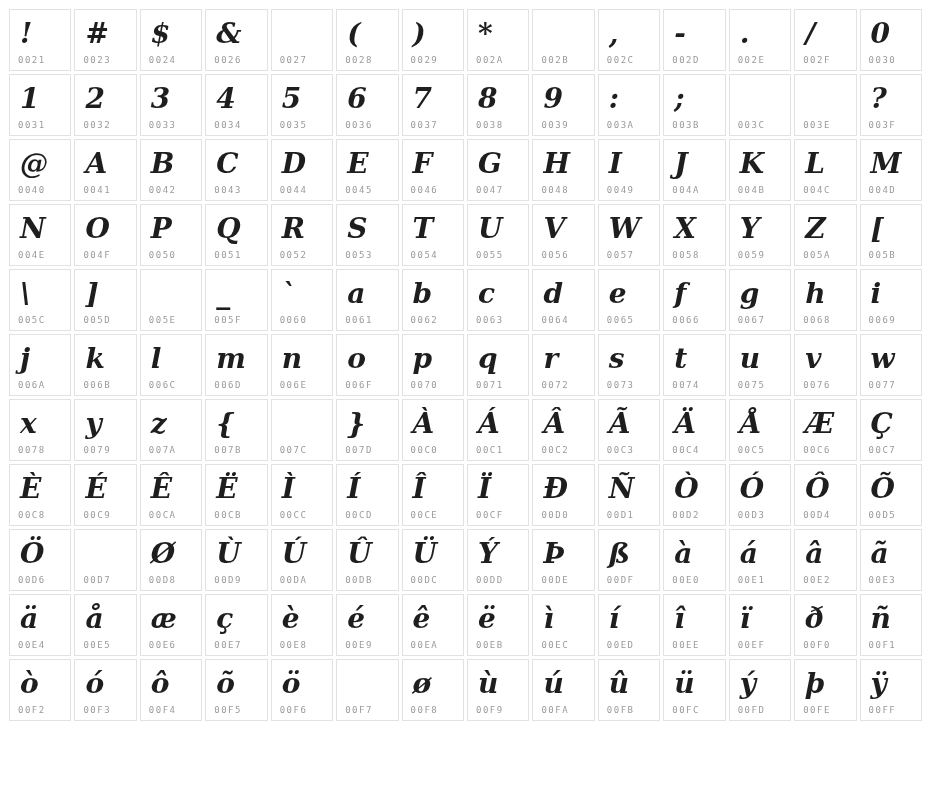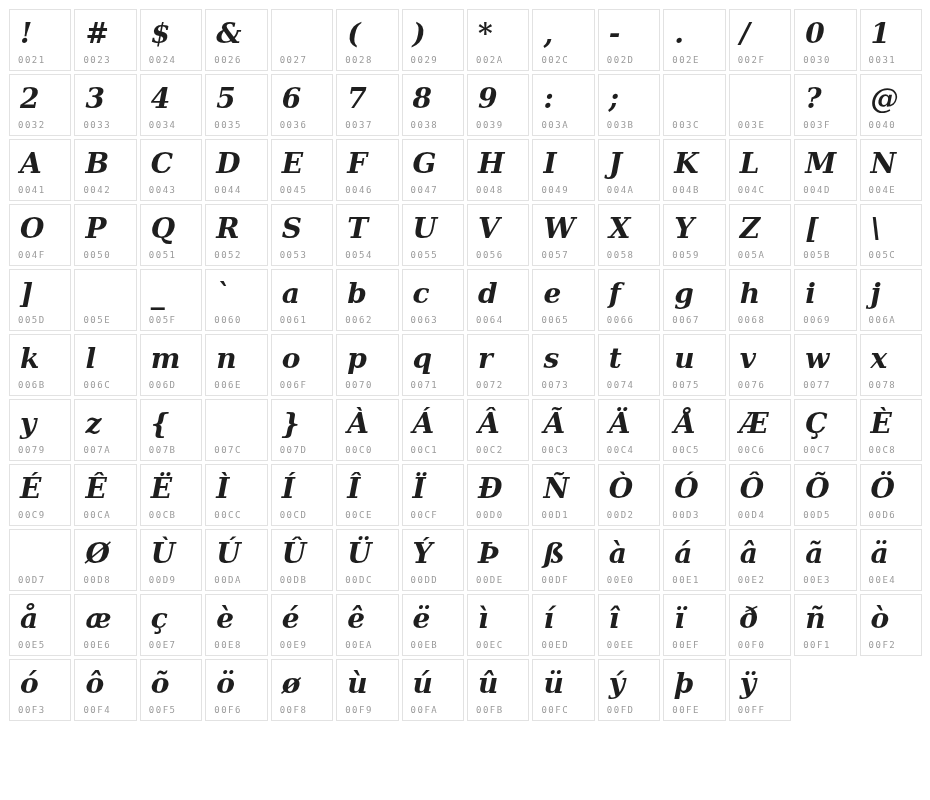--- a/index.html
+++ b/index.html
@@ -82,20 +82,24 @@
     </div>
     <div class="cell">
       <span class="glyph">)</span>
       <span class="code">0029</span>
     </div>
     <div class="cell">
       <span class="glyph">*</span>
       <span class="code">002A</span>
     </div>
     <div class="cell">
+      <span class="glyph"></span>
+      <span class="code">002B</span>
+    </div>
+    <div class="cell">
       <span class="glyph">,</span>
       <span class="code">002C</span>
     </div>
     <div class="cell">
       <span class="glyph">-</span>
       <span class="code">002D</span>
     </div>
     <div class="cell">
       <span class="glyph">.</span>
       <span class="code">002E</span>
@@ -624,20 +628,24 @@
       <span class="glyph">ô</span>
       <span class="code">00F4</span>
     </div>
     <div class="cell">
       <span class="glyph">õ</span>
       <span class="code">00F5</span>
     </div>
     <div class="cell">
       <span class="glyph">ö</span>
       <span class="code">00F6</span>
+    </div>
+    <div class="cell">
+      <span class="glyph"></span>
+      <span class="code">00F7</span>
     </div>
     <div class="cell">
       <span class="glyph">ø</span>
       <span class="code">00F8</span>
     </div>
     <div class="cell">
       <span class="glyph">ù</span>
       <span class="code">00F9</span>
     </div>
     <div class="cell">

